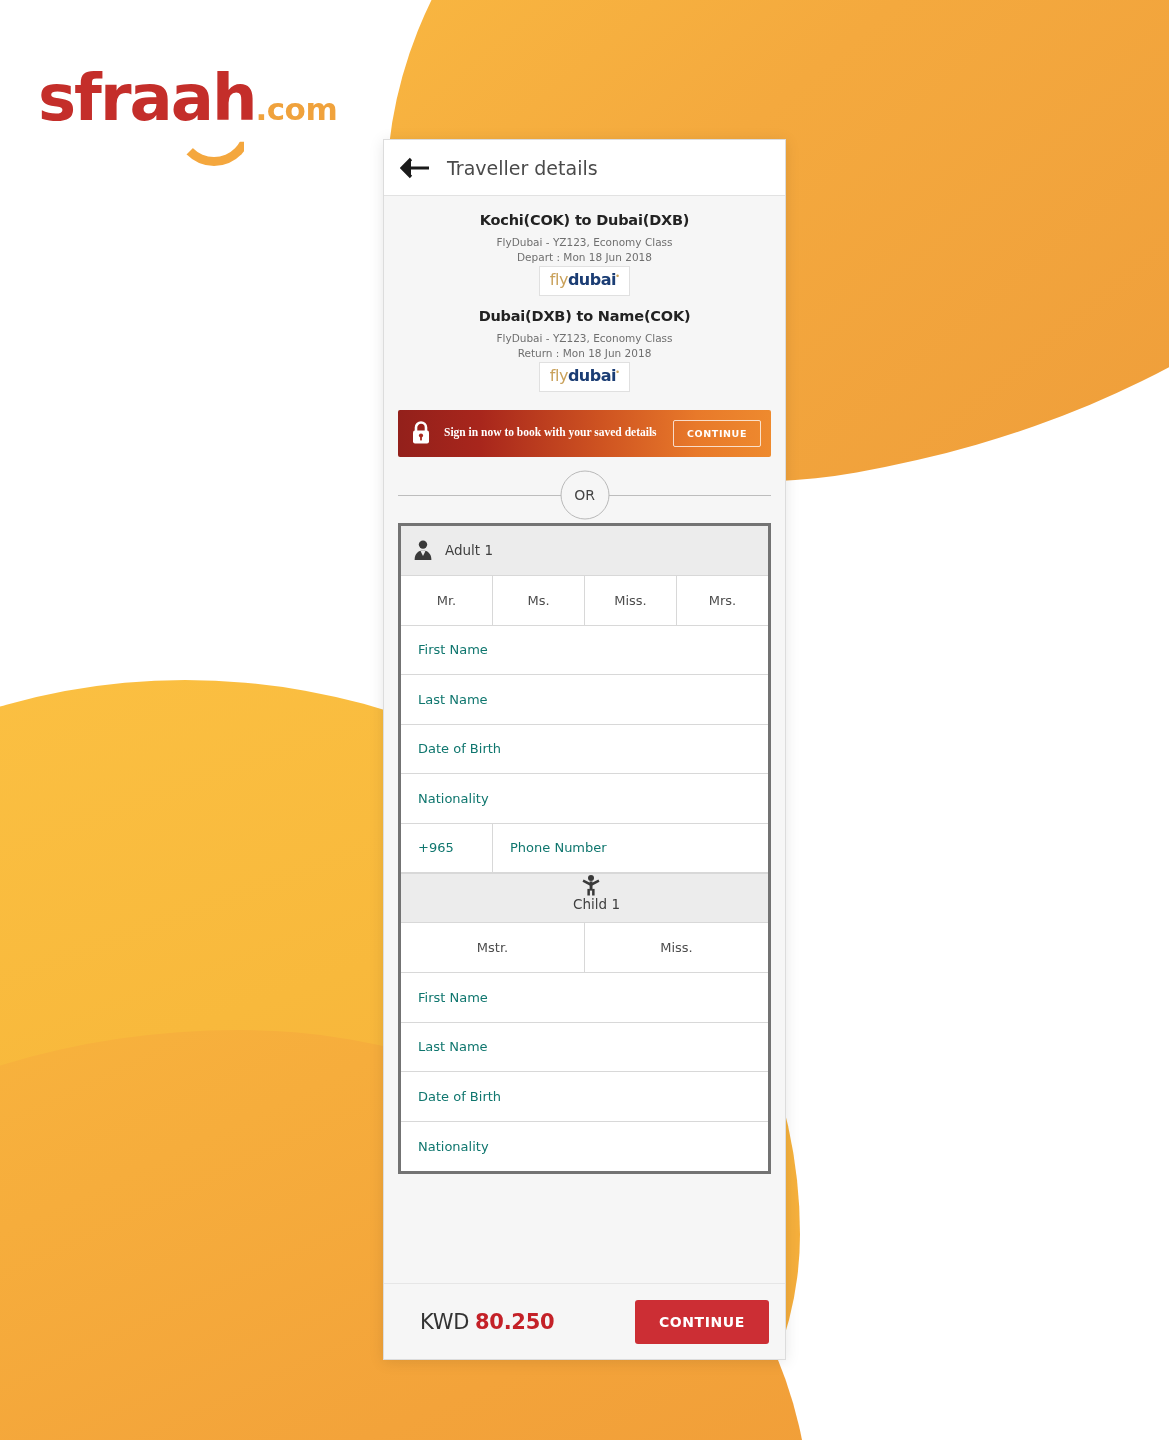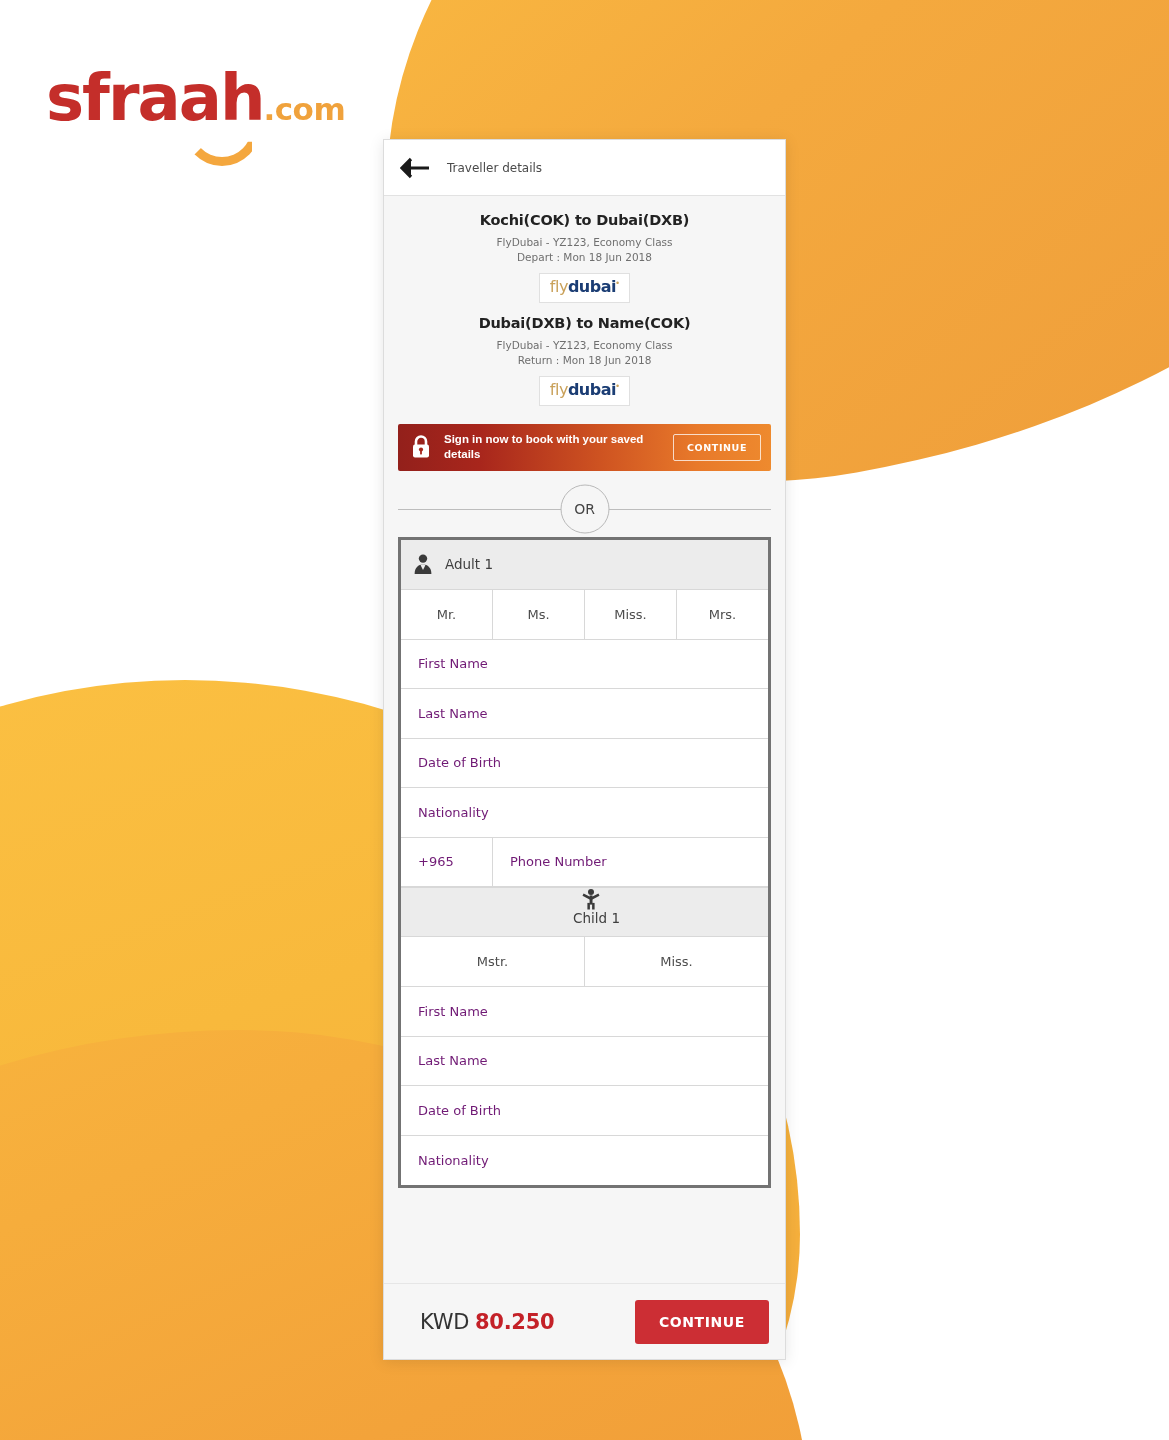--- a/index.html
+++ b/index.html
@@ -46,21 +46,21 @@
     bottom: -410px;
     width: 1190px;
     height: 820px;
     background: linear-gradient(155deg, #F9B73E 0%, #F3A33A 55%, #EE9837 100%);
     border-radius: 52% 48% 44% 56% / 56% 60% 40% 44%;
   }
 
   
   .logo-wrap {
     position: absolute;
-    left: 46px;
+    left: 38px;
     top: 66px;
     width: 300px;
     height: 80px;
   }
   .logo-text {
     font-family: "DejaVu Sans", sans-serif;
     font-size: 64px;
     font-weight: 700;
     color: #C42E2A;
     letter-spacing: -2px;
@@ -106,21 +106,21 @@
     flex: 0 0 56px;
     background: #ffffff;
     border-bottom: 1px solid #e2e2e2;
     display: flex;
     align-items: center;
     padding-left: 16px;
   }
   .back-arrow { width: 30px; height: 22px; flex: 0 0 30px; }
   .app-title {
     margin-left: 17px;
-    font-size: 12px;
+    font-size: 19px;
     color: #4a4a4a;
     font-family: "DejaVu Sans", sans-serif;
   }
 
   .app-body {
     flex: 1 1 auto;
     background: #f6f6f6;
     overflow: hidden;
     display: flex;
     flex-direction: column;
@@ -141,21 +141,21 @@
   }
   .flight-meta {
     font-size: 10.5px;
     color: #6f6f6f;
     margin-top: 7px;
     line-height: 1.45;
     font-family: "DejaVu Sans", sans-serif;
   }
   .airline-logo {
     display: inline-block;
-    margin-top: 8px;
+    margin-top: 1px;
     padding: 5px 10px 6px;
     background: #ffffff;
     border: 1px solid #e0e0e0;
     line-height: 1;
   }
   .al-fly {
     font-family: "DejaVu Sans", sans-serif;
     font-size: 16px;
     color: #C9A15A;
     font-weight: 400;
@@ -185,21 +185,21 @@
     border-radius: 2px;
   }
   .lock-icon { width: 22px; height: 26px; flex: 0 0 22px; }
   .signin-text {
     flex: 1 1 auto;
     margin-left: 12px;
     color: #ffffff;
     font-size: 11.5px;
     font-weight: bold;
     line-height: 1.35;
-    font-family: Liberation Sans, sans-serif;
+    font-family: Liberation Serif, serif;
   }
   .signin-cta {
     flex: 0 0 auto;
     border: 1px solid rgba(255,255,255,0.75);
     color: #ffffff;
     font-size: 9.5px;
     font-weight: bold;
     letter-spacing: 0.6px;
     padding: 7px 13px;
     border-radius: 2px;
@@ -288,21 +288,21 @@
     height: 49.5px;
     border-bottom: 1px solid #d8d8d8;
     display: flex;
     align-items: center;
     padding-left: 17px;
     background: #ffffff;
   }
   .field-row:last-child { border-bottom: none; }
   .field-text {
     font-size: 13px;
-    color: #701a75;
+    color: #0f766e;
     font-family: "DejaVu Sans", sans-serif;
   }
   .phone-row { display: flex; padding-left: 0; }
   .phone-code {
     width: 92px;
     flex: 0 0 92px;
     height: 100%;
     display: flex;
     align-items: center;
     padding-left: 17px;

